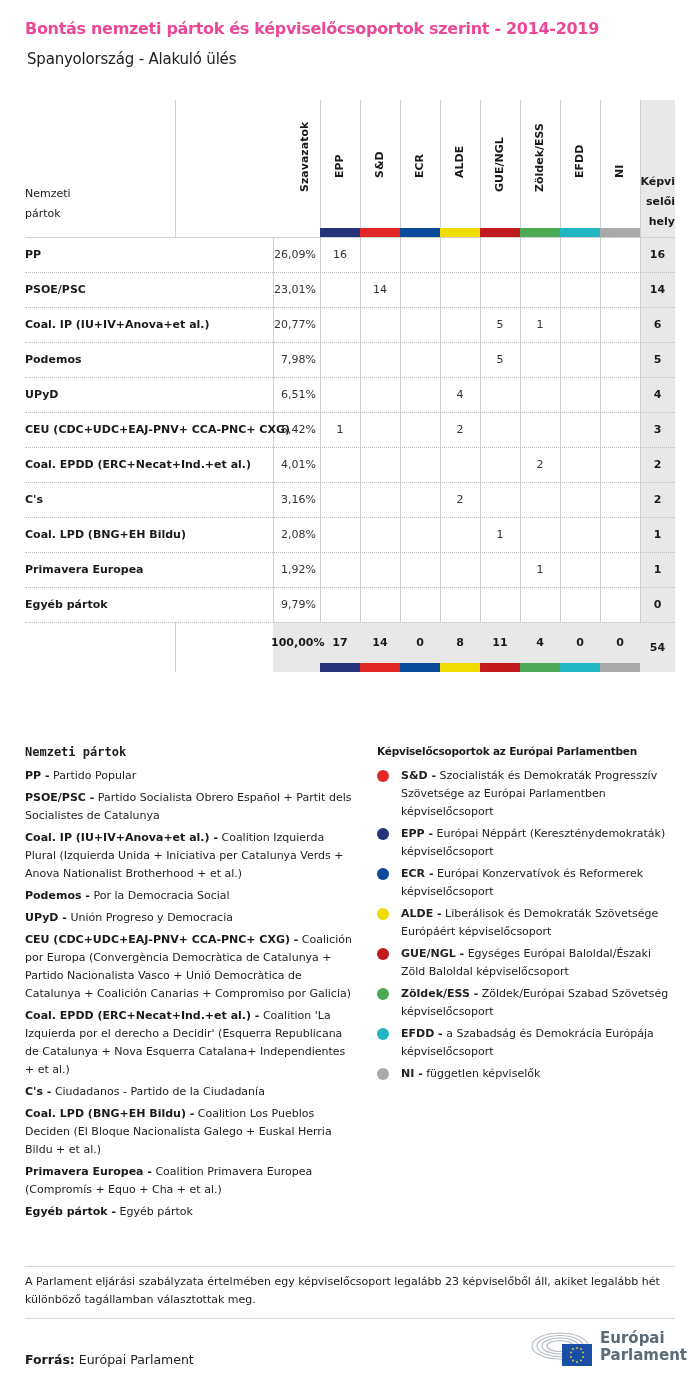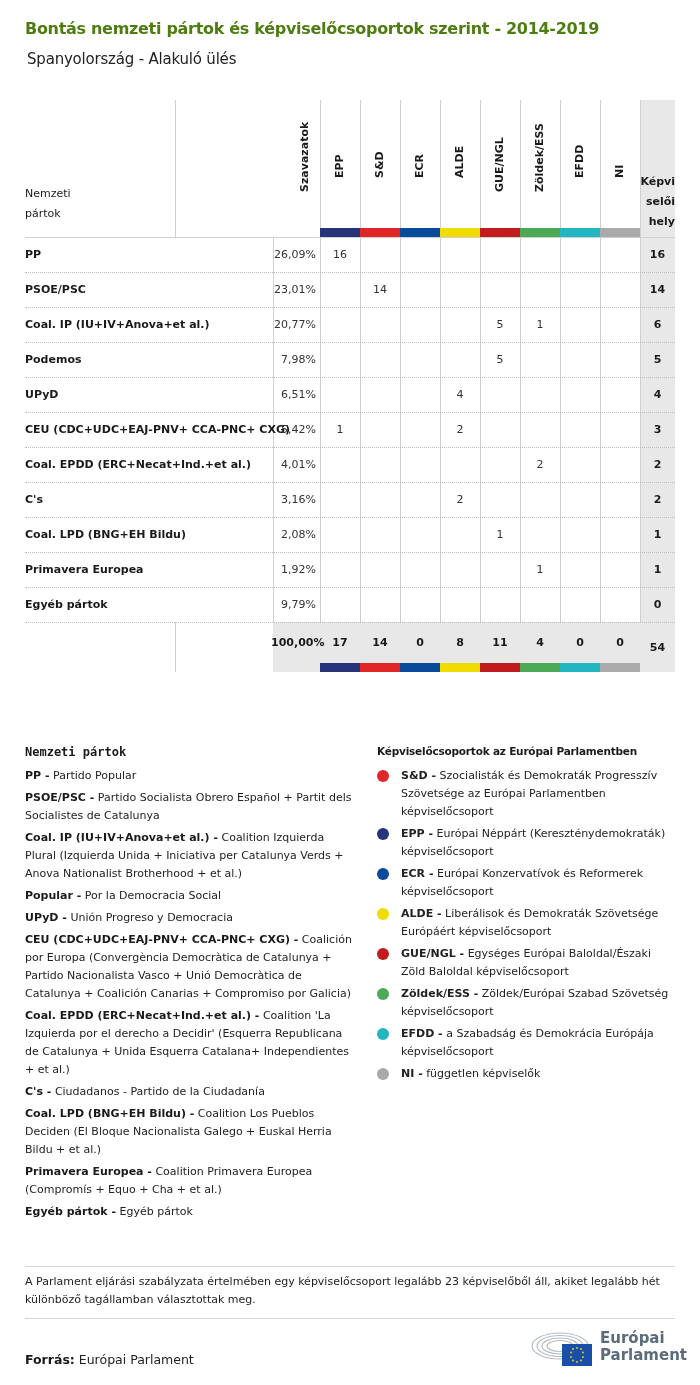--- a/index.html
+++ b/index.html
@@ -1,19 +1,19 @@
 <!DOCTYPE html>
 <html><head>
 <meta charset="utf-8">
 <style>
   * { box-sizing: border-box; margin: 0; padding: 0; }
   html, body { width: 700px; height: 1385px; background: #ffffff; overflow: hidden; }
   body { font-family: "DejaVu Sans", sans-serif; color: #1a1a1a; position: relative; }
 
-  .title { position: absolute; left: 25px; top: 19px; font-size: 16px; font-weight: bold; letter-spacing: -0.3px; color: #4d7c0f; }
+  .title { position: absolute; left: 25px; top: 19px; font-size: 16px; font-weight: bold; letter-spacing: -0.3px; color: #ec4899; }
   .subtitle { position: absolute; left: 27px; top: 50px; font-size: 15px; color: #222; letter-spacing: -0.2px; }
 
   
   .tbl { position: absolute; left: 25px; top: 100px; width: 650px; height: 575px; }
   .vline { position: absolute; width: 1px; background: #cfcfcf; }
   .hline-solid { position: absolute; height: 1px; background: #d0d0d0; }
   .hline-dot { position: absolute; height: 0; border-top: 1px dotted #bdbdbd; }
   .seats-bg { position: absolute; left: 615px; top: 0; width: 35px; height: 572px; background: #e8e8e8; }
   .totals-bg { position: absolute; left: 248px; top: 522px; width: 367px; height: 50px; background: #e8e8e8; }
 
@@ -172,24 +172,24 @@
       <div class="cell total" style="left:615px; width:35px; top:541px;">54</div>
     </div>
 </div>
 
 <div class="leg-left">
   <h3>Nemzeti pártok</h3>
   <div id="partyLegend">
       <p><b>PP -</b><span> Partido Popular</span></p>
       <p><b>PSOE/PSC -</b><span> Partido Socialista Obrero Español + Partit dels Socialistes de Catalunya</span></p>
       <p><b>Coal. IP (IU+IV+Anova+et al.) -</b><span> Coalition Izquierda Plural (Izquierda Unida + Iniciativa per Catalunya Verds + Anova Nationalist Brotherhood + et al.)</span></p>
-      <p><b>Popular -</b><span> Por la Democracia Social</span></p>
+      <p><b>Podemos -</b><span> Por la Democracia Social</span></p>
       <p><b>UPyD -</b><span> Unión Progreso y Democracia</span></p>
       <p><b>CEU (CDC+UDC+EAJ-PNV+ CCA-PNC+ CXG) -</b><span> Coalición por Europa (Convergència Democràtica de Catalunya + Partido Nacionalista Vasco + Unió Democràtica de Catalunya + Coalición Canarias + Compromiso por Galicia)</span></p>
-      <p><b>Coal. EPDD (ERC+Necat+Ind.+et al.) -</b><span> Coalition 'La Izquierda por el derecho a Decidir' (Esquerra Republicana de Catalunya + Unida Esquerra Catalana+ Independientes + et al.)</span></p>
+      <p><b>Coal. EPDD (ERC+Necat+Ind.+et al.) -</b><span> Coalition 'La Izquierda por el derecho a Decidir' (Esquerra Republicana de Catalunya + Nova Esquerra Catalana+ Independientes + et al.)</span></p>
       <p><b>C's -</b><span> Ciudadanos - Partido de la Ciudadanía</span></p>
       <p><b>Coal. LPD (BNG+EH Bildu) -</b><span> Coalition Los Pueblos Deciden (El Bloque Nacionalista Galego + Euskal Herria Bildu + et al.)</span></p>
       <p><b>Primavera Europea -</b><span> Coalition Primavera Europea (Compromís + Equo + Cha + et al.)</span></p>
       <p><b>Egyéb pártok -</b><span> Egyéb pártok</span></p>
     </div>
 </div>
 
 <div class="leg-right">
   <h3>Képviselőcsoportok az Európai Parlamentben</h3>
   <div id="groupLegend">

